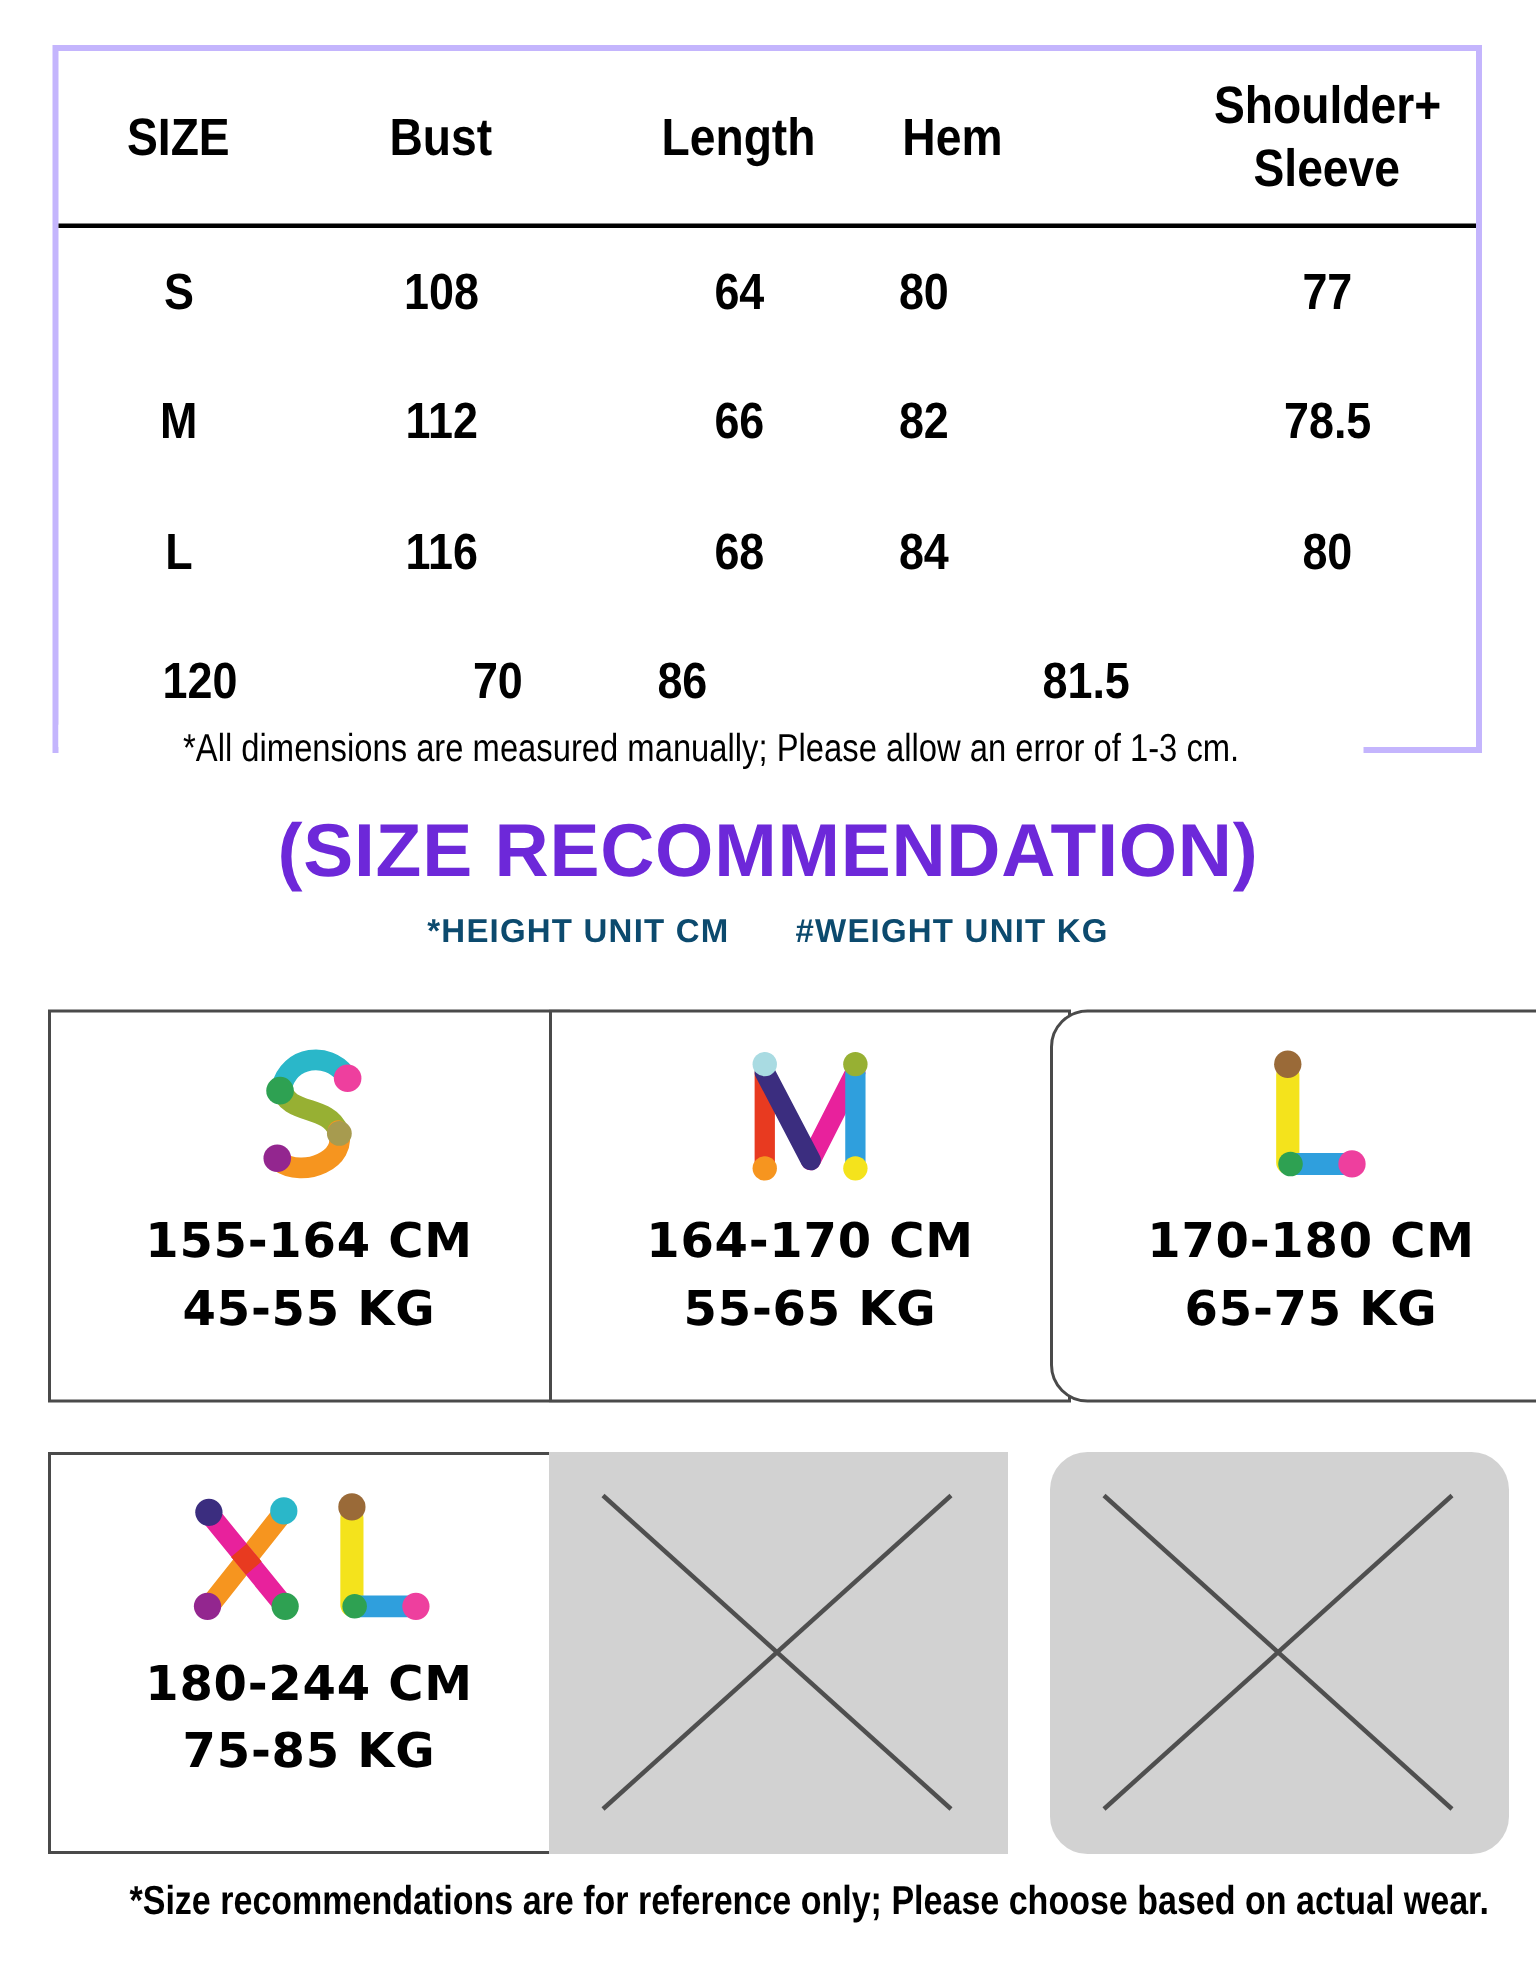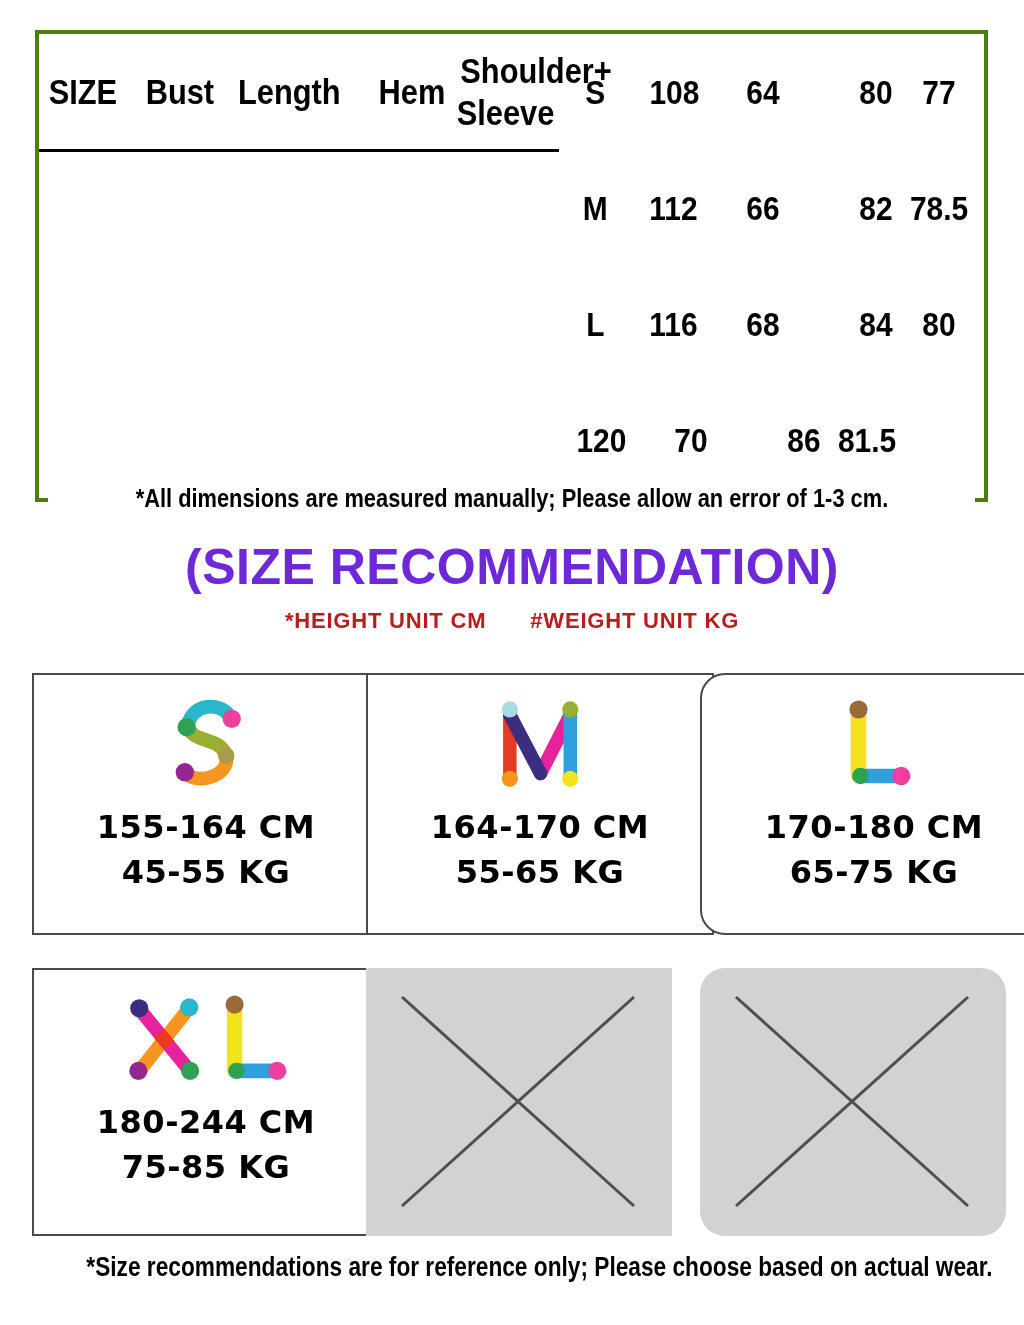--- a/index.html
+++ b/index.html
@@ -2,43 +2,43 @@
 <html><head>
 <meta charset="utf-8">
 <style>
   * { box-sizing: border-box; margin: 0; padding: 0; }
   html, body { background: #ffffff; }
   body { font-family: "Liberation Sans", sans-serif; color: #000; }
   .sheet { position: relative; width: 1024px; height: 1325px; background: #fff; overflow: hidden; }
 
   
   .size-table { position: absolute; left: 35px; top: 30px; width: 953px; height: 472px;
-                border: 4px solid #4d7c0f; display: flex; flex-direction: row; background: #fff; }
+                border: 4px solid #c4b5fd; display: flex; flex-direction: column; background: #fff; }
   .thead { display: flex; height: 118px; flex: 0 0 auto; border-bottom: 3px solid #000;
            align-items: center; font-weight: 700; font-size: 35px; }
   .tbody { display: flex; flex-direction: column; flex: 1 1 auto; }
   .trow { display: flex; flex: 1 1 auto; align-items: center; font-weight: 700; font-size: 34px; }
   .c1 { width: 17%; text-align: center; }
   .c2 { width: 20%; text-align: center; }
   .c3 { width: 22%; text-align: center; }
-  .c4 { width: 20%; text-align: right; }
+  .c4 { width: 20%; text-align: left; }
   .c5 { width: 21%; text-align: center; }
   .cond { display: inline-block; transform: scaleX(0.88); transform-origin: 50% 50%; white-space: nowrap; }
   .cond85 { display: inline-block; transform: scaleX(0.84); transform-origin: 50% 50%; white-space: nowrap; }
   .hdr2 { line-height: 1.18; }
-  .table-footnote { position: absolute; left: 0; right: 0; bottom: 0; text-align: center;
-                    transform: translateY(52%); font-size: 26px; font-weight: 700; }
+  .table-footnote { position: absolute; left: 0; right: 0; bottom: 0; text-align: left;
+                    transform: translateY(52%); font-size: 26px; font-weight: 400; }
   .fnote-bg { background: #fff; padding: 0 16px; }
 
   
   .rec-title { position: absolute; top: 538px; left: 0; width: 100%; text-align: center;
                font-size: 50px; font-weight: 700; letter-spacing: 0.5px; color: #6d28d9; }
   .rec-units { position: absolute; top: 608px; left: 0; width: 100%; display: flex;
                justify-content: center; gap: 44px; font-size: 22px; font-weight: 700;
-               letter-spacing: 0.8px; color: #b91c1c; }
+               letter-spacing: 0.8px; color: #0c4a6e; }
 
   .card { position: absolute; width: 348px; border: 2px solid #4a4a4a; background: #fff; text-align: center; }
   .row1 { top: 673px; height: 262px; }
   .row2 { top: 968px; height: 268px; }
   .colA { left: 32px; } .colB { left: 366px; } .colC { left: 700px; border-radius: 25px; }
   .card-letter { height: 128px; padding-top: 12px; display: flex; align-items: center; justify-content: center; }
   .card-text { margin-top: 2px; font-family: "DejaVu Sans", sans-serif; font-weight: 700;
                font-size: 32px; line-height: 1.42; letter-spacing: 0.5px; }
 
   .placeholder { position: absolute; width: 306px; height: 268px; top: 968px; background: #d2d2d2; }

